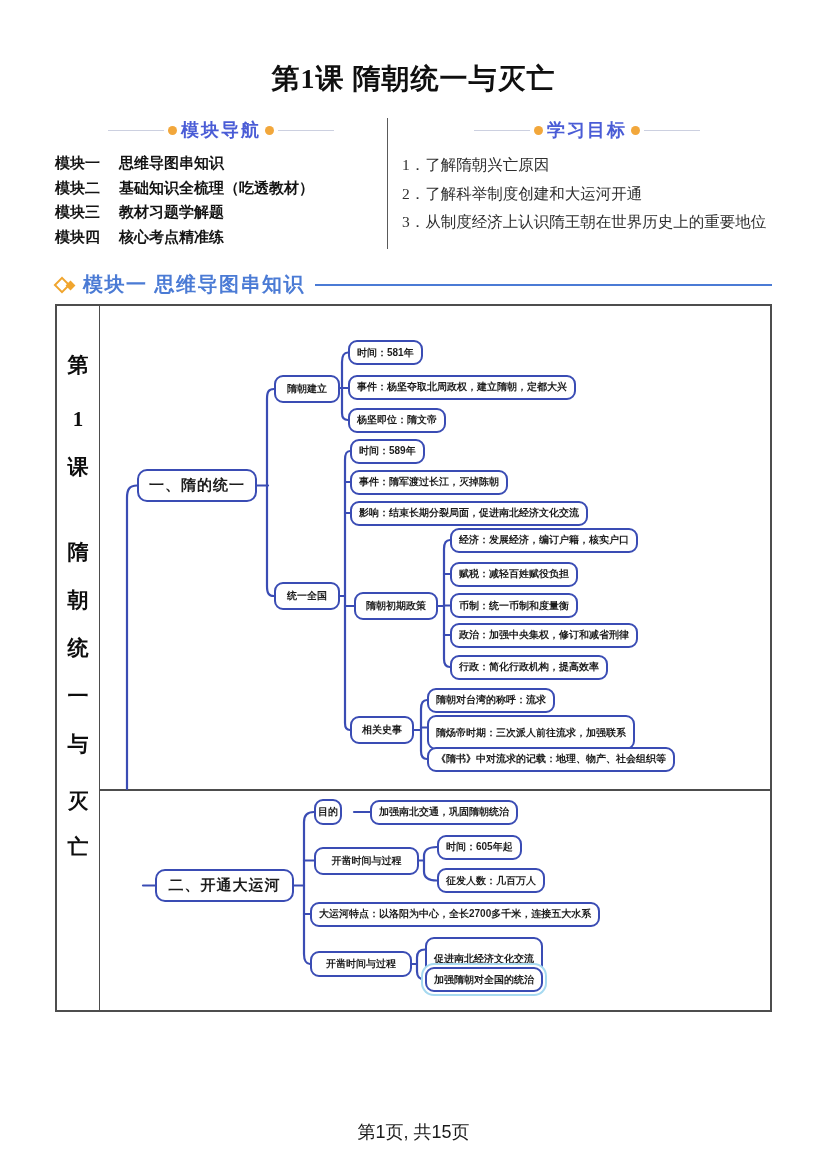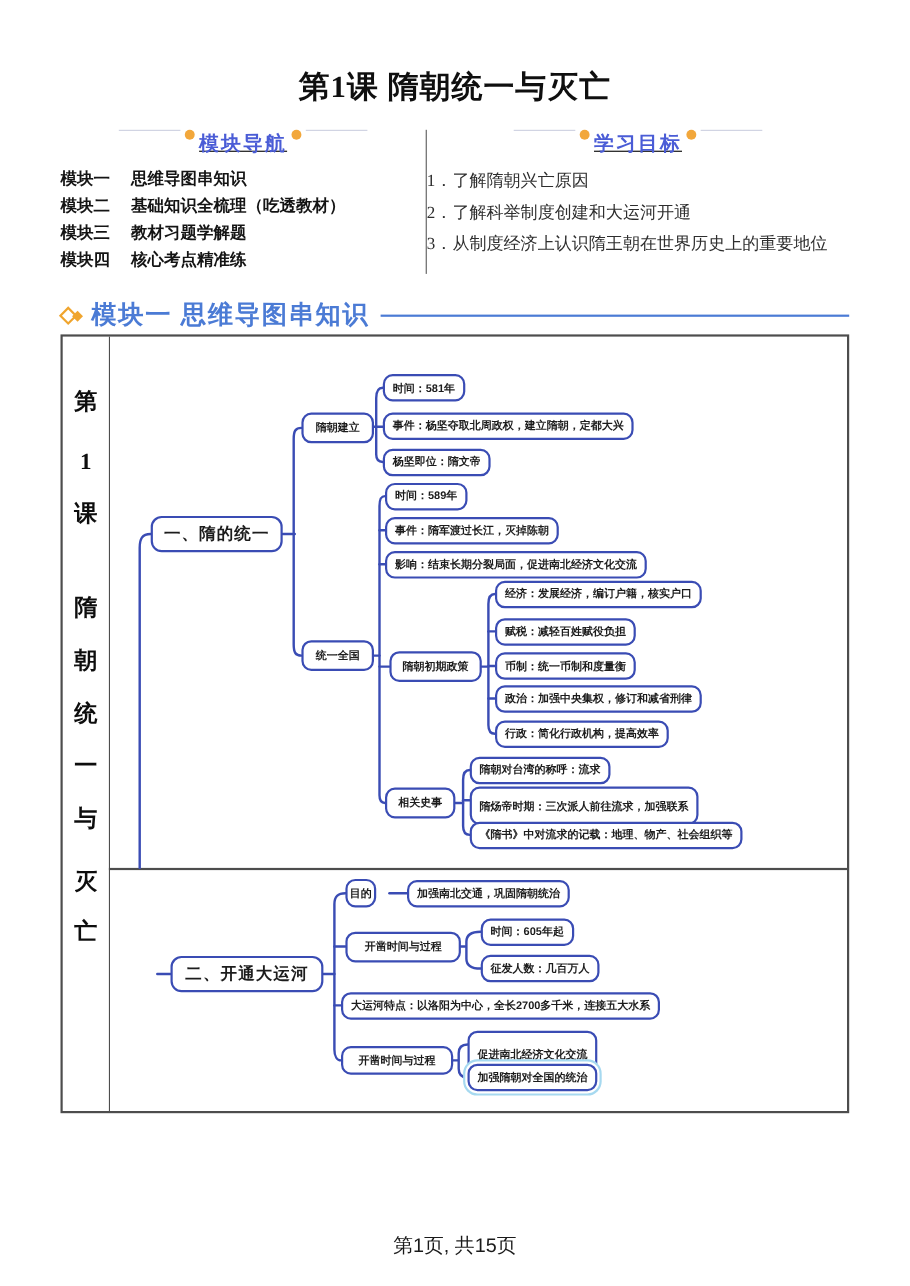--- a/index.html
+++ b/index.html
@@ -4,35 +4,35 @@
 <style>
   html,body{margin:0;padding:0;background:#ffffff;}
   .page{position:relative;width:827px;height:1169px;background:#fff;margin:12px auto;
         font-family:"Liberation Sans",sans-serif;overflow:hidden;}
   .doc-title{position:absolute;top:48px;left:0;width:100%;text-align:center;margin:0;
         font:bold 28px "Liberation Serif",serif;color:#0f0f0f;letter-spacing:1px;}
 
   
   .top-row{position:absolute;left:55px;top:106px;width:717px;display:flex;}
   .nav-col{width:332px;}
-  .goals-col{flex:1;border-left:1.5px solid #5a5a5a;margin-left:0;}
-  .heading-badge{display:flex;align-items:flex-start;justify-content:center;gap:4px;margin-bottom:9px;text-decoration:underline;}
+  .goals-col{flex:1;border-left:1.5px solid #5a5a5a;padding-left:14px;margin-left:0;}
+  .heading-badge{display:flex;align-items:center;justify-content:center;gap:4px;margin-bottom:9px;}
   .hline{height:0;border-top:1.5px solid #ccd0e0;width:56px;}
   .dot{width:9px;height:9px;border-radius:50%;background:#f2a73b;}
   .badge-text{font-weight:bold;font-size:18px;color:#4a5cd6;letter-spacing:2px;}
   .nav-items .row{display:flex;font:bold 15px "Liberation Serif",serif;color:#141414;line-height:24.5px;}
   .nav-items .num{width:64px;}
   .goal-items .g{font:15.5px "Liberation Serif",serif;color:#2e2e2e;line-height:28.5px;}
 
   
   .section-head{position:absolute;left:55px;top:259px;width:717px;display:flex;align-items:center;}
   .dm-icon{position:relative;width:22px;height:18px;flex:0 0 auto;}
   .dm-icon .d1{position:absolute;left:1px;top:3px;width:8px;height:8px;border:2.5px solid #f0a52e;transform:rotate(45deg);background:#fff;}
   .dm-icon .d2{position:absolute;left:12px;top:6px;width:7px;height:7px;background:#f0a52e;transform:rotate(45deg);}
-  .sh-text{font-weight:bold;font-size:23px;color:#4b7bd5;letter-spacing:1.5px;margin-left:6px;white-space:nowrap;}
+  .sh-text{font-weight:bold;font-size:20px;color:#4b7bd5;letter-spacing:1.5px;margin-left:6px;white-space:nowrap;}
   .sh-line{flex:1;height:0;border-top:2px solid #4b7bd5;margin-left:10px;}
 
   
   .mm-box{position:absolute;left:55px;top:292px;width:717px;height:708px;
           border:2px solid #4d4d4d;box-sizing:border-box;background:#fff;}
   .mm-col-divider{position:absolute;left:42px;top:0;height:100%;width:0;border-left:1.5px solid #4d4d4d;}
   .mm-sec-divider{position:absolute;left:42px;top:483px;right:0;height:0;border-top:2px solid #4d4d4d;}
   .mm-char{position:absolute;left:0;width:42px;text-align:center;
            font:bold 21px "Liberation Serif",serif;color:#0d0d0d;line-height:22px;}
   .mm-lines{position:absolute;left:0;top:0;width:713px;height:704px;z-index:1;}

